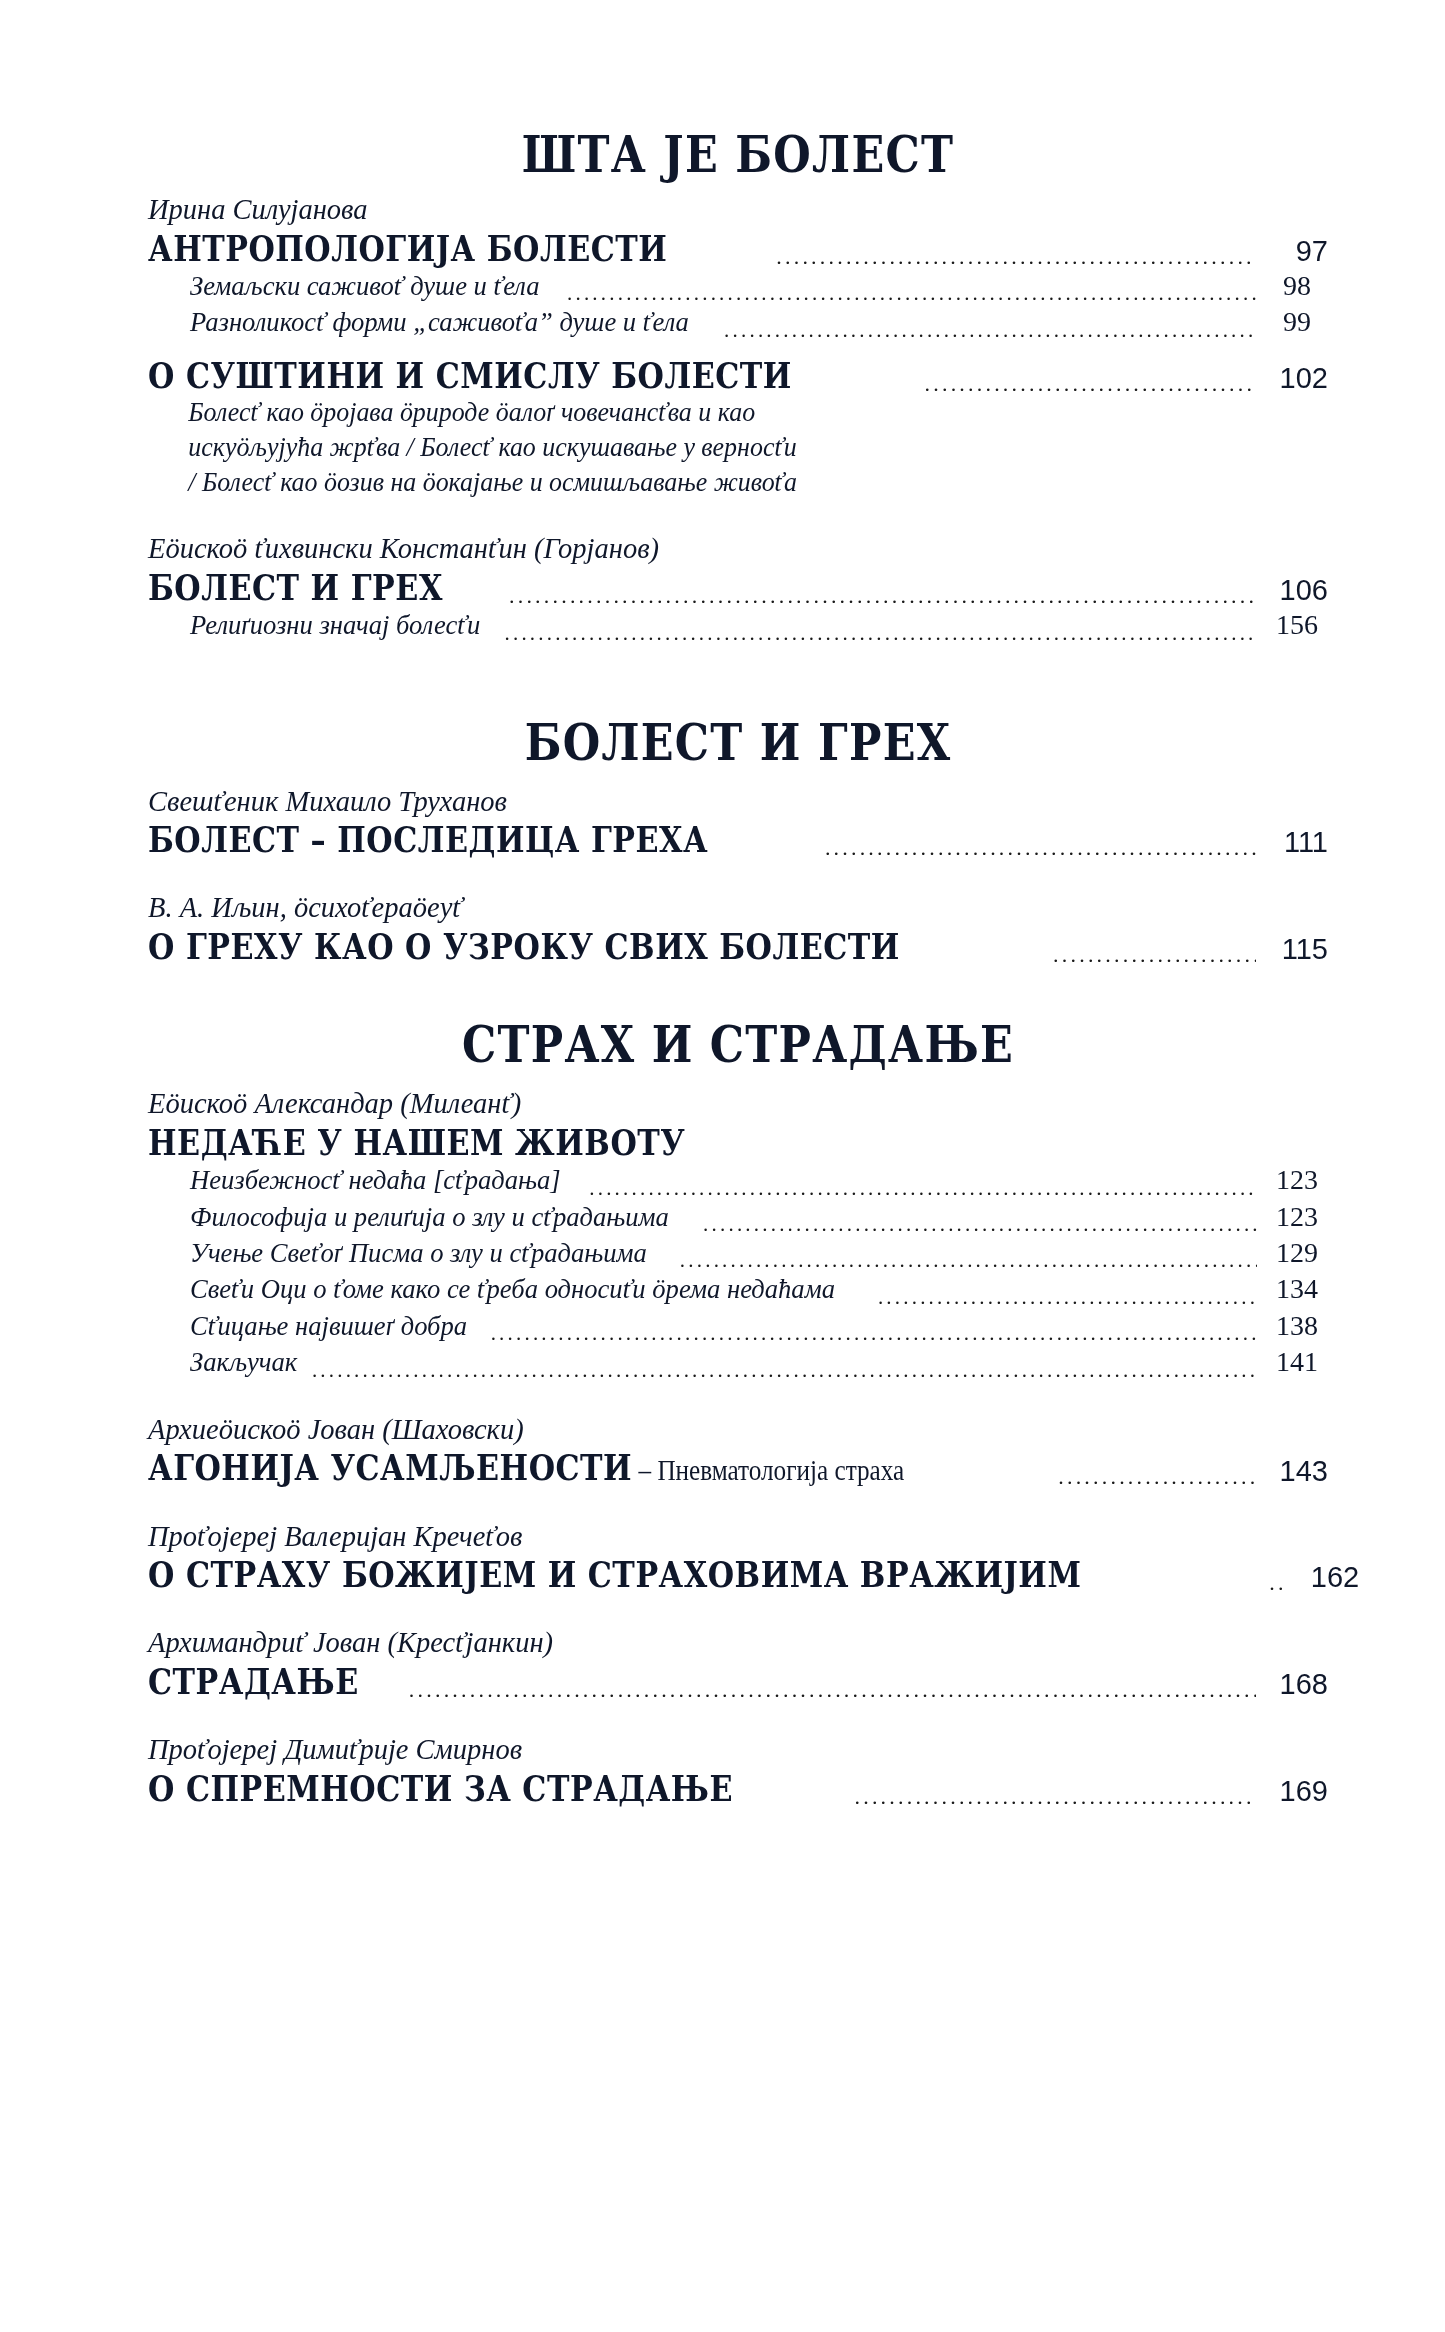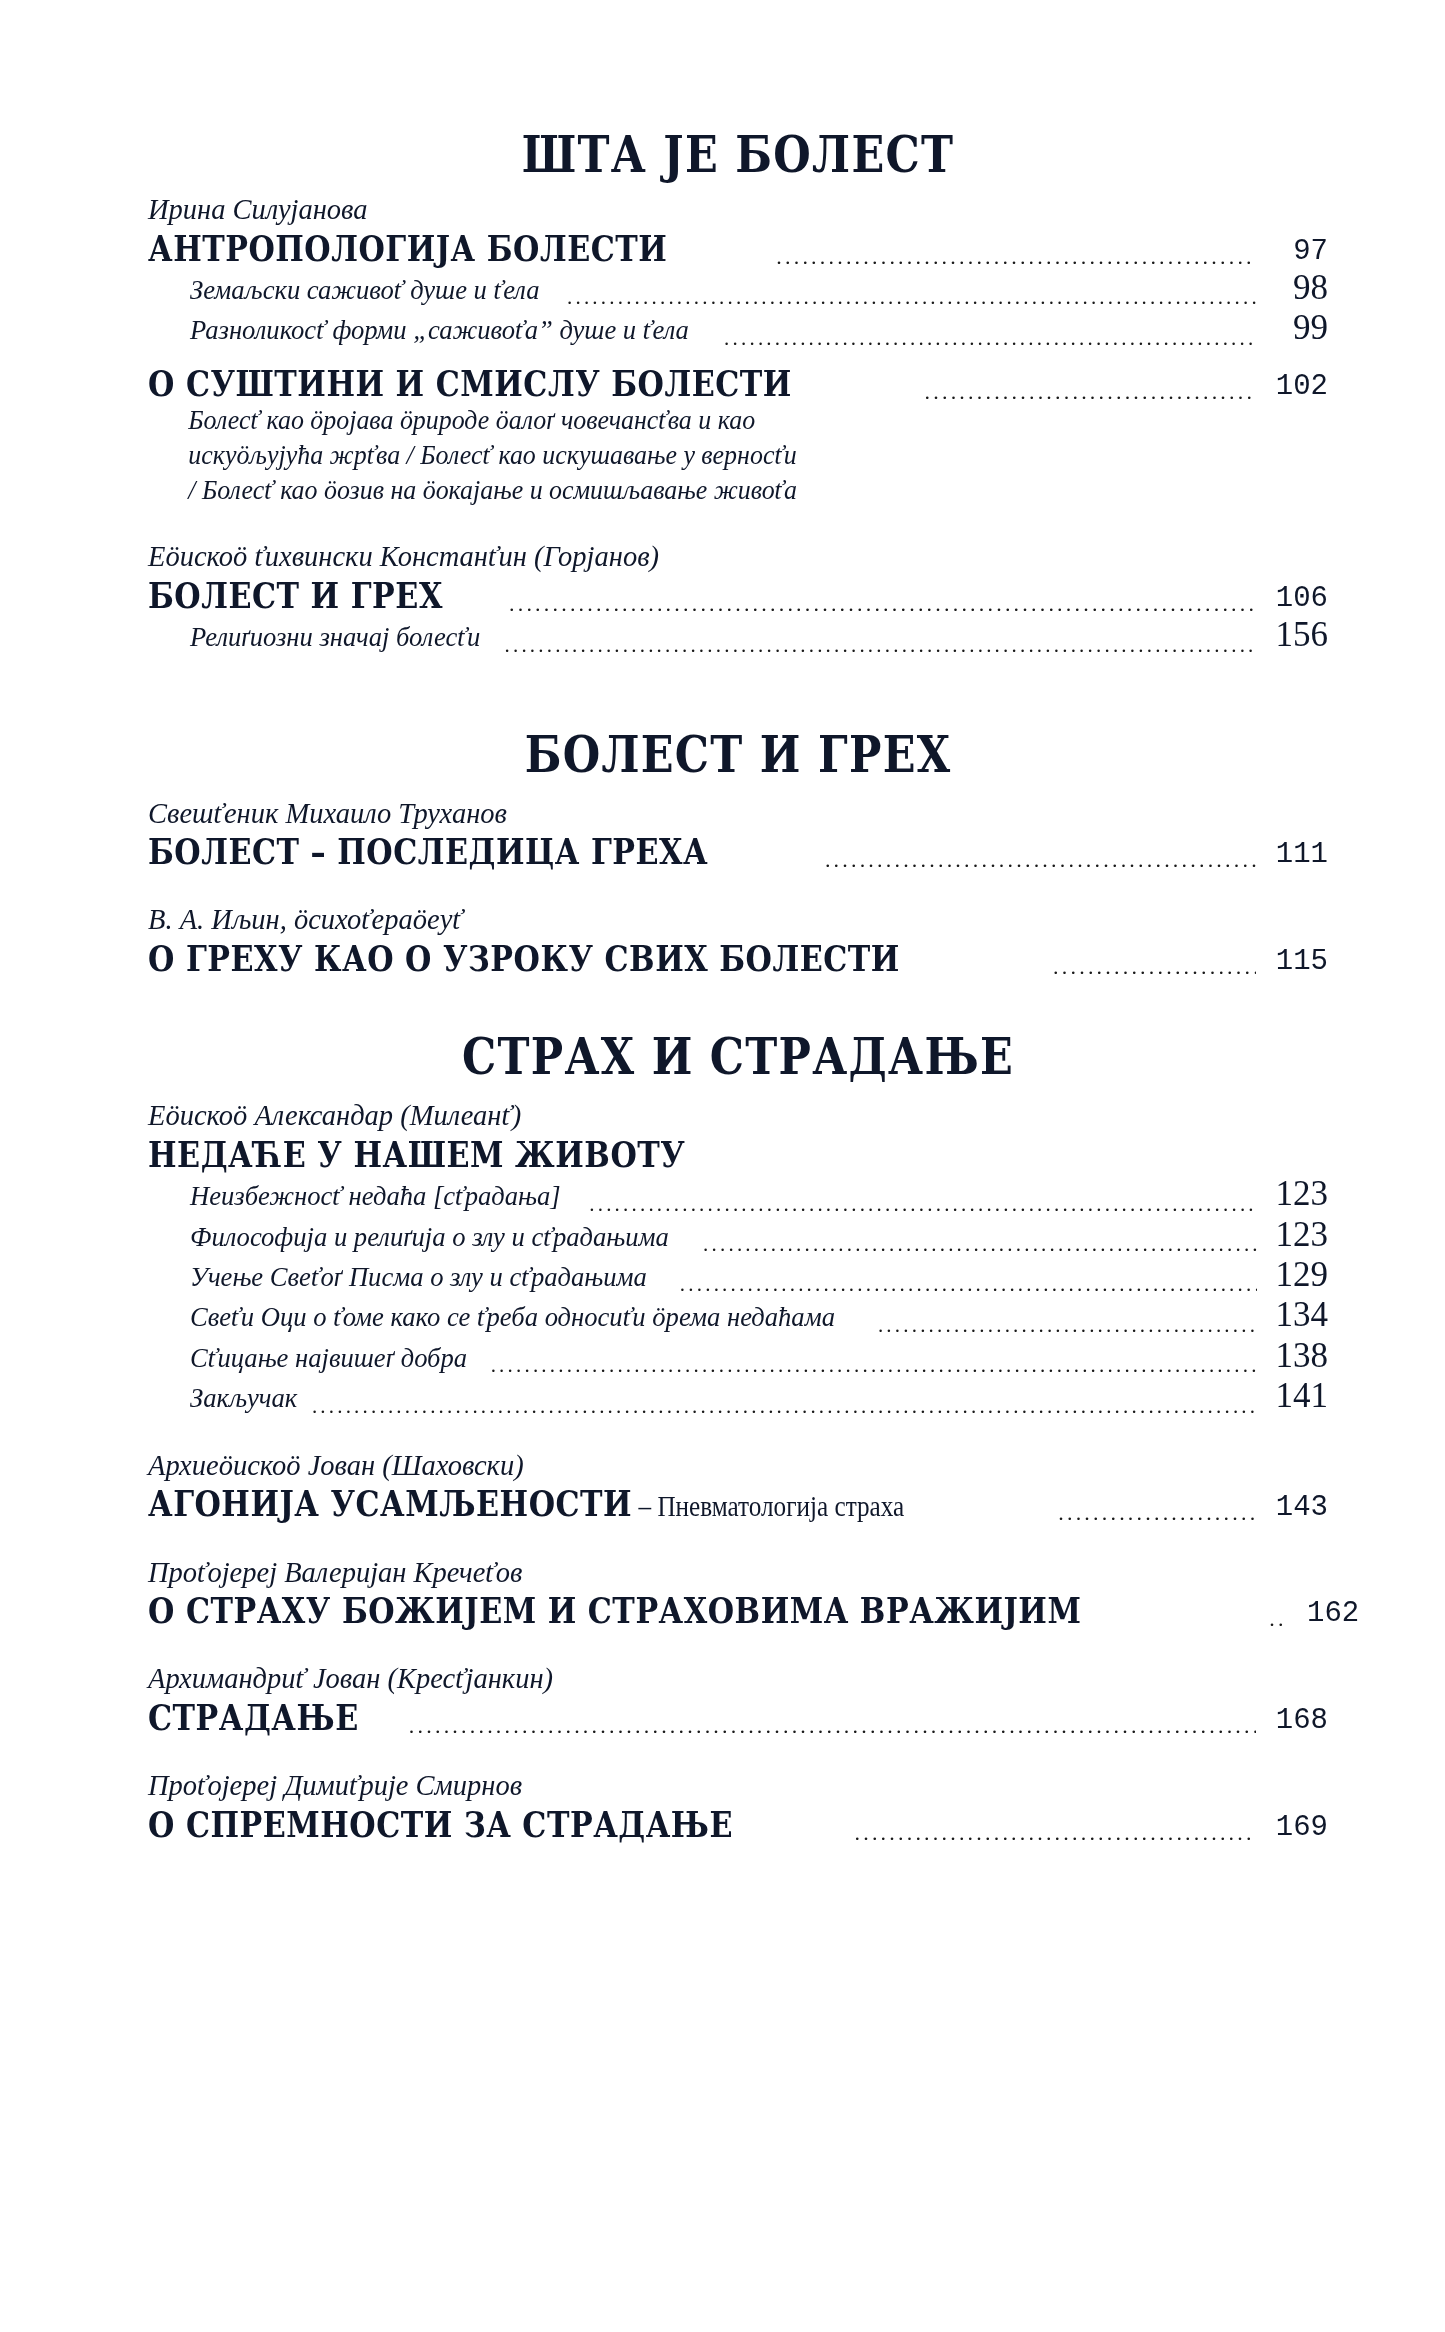--- a/index.html
+++ b/index.html
@@ -73,21 +73,21 @@
     left: 0;
     bottom: 0;
     white-space: nowrap;
     letter-spacing: 3.2px;
     font-size: 22px;
     color: #1a1a1a;
     line-height: 1;
   }
   .row .pageno {
     flex: 0 0 auto;
-    font-family: Liberation Mono, monospace;
+    font-family: Liberation Sans, sans-serif;
     font-size: 29px;
     text-align: right;
     min-width: 62px;
   }
 
   .chapter {
     font-family: "DejaVu Serif", "Liberation Serif", serif;
     font-weight: bold;
     font-size: 36px;
     letter-spacing: 0.6px;
@@ -140,22 +140,22 @@
     white-space: nowrap;
     letter-spacing: 3.2px;
     font-size: 21px;
     color: #1a1a1a;
     line-height: 1;
   }
   .subrow .pageno {
     flex: 0 0 auto;
     font-family: "Liberation Serif", "DejaVu Serif", serif;
     font-style: normal;
-    font-size: 35px;
-    text-align: right;
+    font-size: 28px;
+    text-align: center;
     min-width: 62px;
   }
 
   
   .desc {
     font-family: "Liberation Serif", "DejaVu Serif", serif;
     font-style: italic;
     font-size: 27px;
     line-height: 1.30;
     padding-left: 42px;

